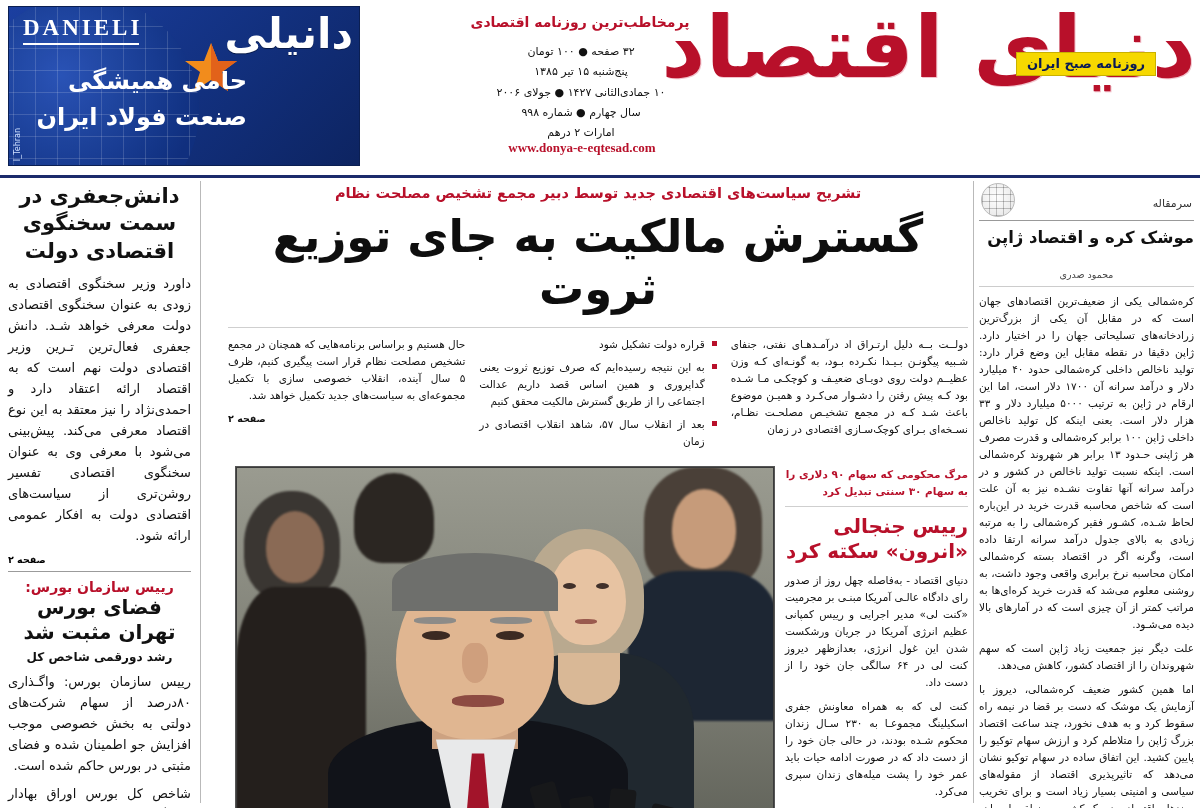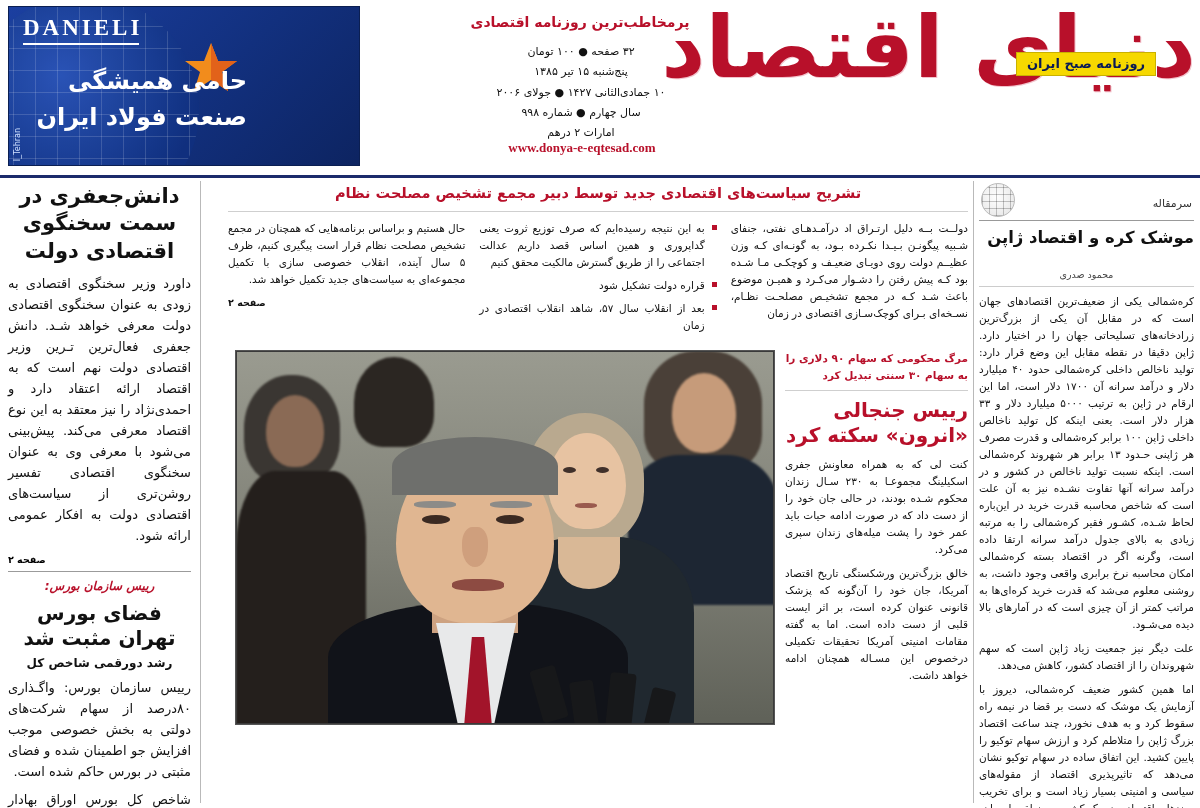--- a/index.html
+++ b/index.html
@@ -133,21 +133,21 @@
   .enron-head { font-size:20px; font-weight:bold; line-height:1.25; color:#b8102a; padding:7px 0 8px; text-align:right; }
   .enron-body { font-size:10.5px; line-height:1.62; text-align:justify; color:#111; }
   .enron-body p { margin:0 0 7px; }
 
   
   .lc-title { text-align:center; font-size:21px; font-weight:bold; line-height:1.3; color:#111; padding:2px 0 8px; }
   .lc-body { font-size:13px; line-height:1.62; text-align:justify; color:#111; }
   .lc-body p { margin:0 0 7px; }
   .lc-page { text-align:left; font-size:9.5px; font-weight:bold; margin:2px 0 6px; }
   .lc-rule { height:1px; background:#9b9b9b; margin:6px 0 7px; }
-  .lc-sub { text-align:center; font-size:12px; font-weight:bold; color:#b8102a; margin-bottom:8px;font-style:italic; }
+  .lc-sub { text-align:center; font-size:14px; font-weight:bold; color:#b8102a; margin-bottom:0; }
   .lc-title2 { text-align:center; font-size:20px; font-weight:bold; line-height:1.28; color:#111; padding-bottom:4px; }
   .lc-dek { text-align:center; font-size:12px; font-weight:bold; color:#111; padding-bottom:7px; }
 
   
   .briefs { border-top:1px solid #9b9b9b; margin-top:4px; padding-top:5px; }
   .brief { display:flex; direction:rtl; gap:6px; align-items:flex-start; padding:5px 0; border-bottom:1px dotted #bdbdbd; }
   .brief-num {
     flex:0 0 14px; height:14px; border-radius:50%; background:#b8102a; color:#fff;
     font-size:8.5px; line-height:14px; text-align:center; margin-top:2px;
   }
@@ -170,20 +170,21 @@
   <div class="masthead">
 
     <div class="ad-box">
       <div class="ad-globe"></div>
       <div class="ad-logo-word">DANIELI</div>
       <div class="ad-logo-rule"></div>
       <svg class="ad-star" viewBox="0 0 60 56">
         <polygon points="30,2 37,20 56,20 41,31 47,50 30,39 13,50 19,31 4,20 23,20" fill="#f28c1c"></polygon>
         <polygon points="30,2 37,20 56,20 41,31 47,50 30,39" fill="#e2621a"></polygon>
       </svg>
+      <div class="ad-fa-big">دانیلی</div>
       <div class="ad-fa-l2">حامی همیشگی</div>
       <div class="ad-fa-l3">صنعت فولاد ایران</div>
       <div class="ad-vert">I_Tehran</div>
     </div>
 
     <div class="hdr-slogan">پرمخاطب‌ترین روزنامه اقتصادی</div>
     <div class="hdr-issue">
       <div>۳۲ صفحه ● ۱۰۰ تومان</div>
       <div>پنج‌شنبه ۱۵ تیر ۱۳۸۵</div>
       <div>۱۰ جمادی‌الثانی ۱۴۲۷ ● جولای ۲۰۰۶</div>
@@ -213,42 +214,44 @@
       <div class="edi-body">
         <p>کره‌شمالی یکی از ضعیف‌ترین اقتصادهای جهان است که در مقابل آن یکی از بزرگ‌ترین زرادخانه‌های تسلیحاتی جهان را در اختیار دارد. ژاپن دقیقا در نقطه مقابل این وضع قرار دارد: تولید ناخالص داخلی کره‌شمالی حدود ۴۰ میلیارد دلار و درآمد سرانه آن ۱۷۰۰ دلار است، اما این ارقام در ژاپن به ترتیب ۵۰۰۰ میلیارد دلار و ۳۳ هزار دلار است. یعنی اینکه کل تولید ناخالص داخلی ژاپن ۱۰۰ برابر کره‌شمالی و قدرت مصرف هر ژاپنی حـدود ۱۳ برابر هر شهروند کره‌شمالی است. اینکه نسبت تولید ناخالص در کشور و در درآمد سرانه آنها تفاوت نشـده نیز به آن علت است که شاخص محاسبه قدرت خرید در این‌باره لحاظ شـده، کشـور فقیر کره‌شمالی را به مرتبه زیادی به بالای جدول درآمد سرانه ارتقا داده است، وگرنه اگر در اقتصاد بسته کره‌شمالی امکان محاسبه نرخ برابری واقعی وجود داشت، به روشنی معلوم می‌شد که قدرت خرید کره‌ای‌ها به مراتب کمتر از آن چیزی است که در آمارهای بالا دیده می‌شـود.</p>
         <p>علت دیگر نیز جمعیت زیاد ژاپن است که سهم شهروندان را از اقتصاد کشور، کاهش می‌دهد.</p>
         <p>اما همین کشور ضعیف کره‌شمالی، دیروز با آزمایش یک موشک که دست بر قضا در نیمه راه سقوط کرد و به هدف نخورد، چند ساعت اقتصاد بزرگ ژاپن را متلاطم کرد و ارزش سهام توکیو را پایین کشید. این اتفاق ساده در سهام توکیو نشان می‌دهد که تاثیرپذیری اقتصاد از مقوله‌های سیاسی و امنیتی بسیار زیاد است و برای تخریب روندهای اقتصادی در یک کشور و منطقه یا جهان، لزوما نیروی زیادی لازم نیست.</p>
       </div>
 
     </div>
 
     <div class="col col-mid">
       <div class="kicker">تشریح سیاست‌های اقتصادی جدید توسط دبیر مجمع تشخیص مصلحت نظام</div>
+      <div class="headline">گسترش مالکیت به جای توزیع ثروت</div>
 
       <div class="lead-row">
         <div class="lead-col">
           <p>دولــت بــه دلیل ارتـراق اد درآمـدهـای نفتی، جنفای شـبیه پیگونـن بـیـدا نکـرده بـود، به گونـه‌ای کـه وزن عظیــم دولت روی دویـای ضعیـف و کوچکـی مـا شـده بود کـه پیش رفتن را دشـوار می‌کـرد و همیـن موضوع باعث شـد کـه در مجمع تشخیـص مصلحـت نظـام، نسـخه‌ای بـرای کوچک‌سـازی اقتصادی در زمان</p>
         </div>
         <div class="lead-col">
+          <div class="bullet">قراره دولت تشکیل شود</div>
           <div class="bullet">به این نتیجه رسیده‌ایم که صرف توزیع ثروت یعنی گدا‌پروری و همین اساس قصد داریم عدالت اجتماعی را از طریق گسترش مالکیت محقق کنیم</div>
-          <div class="bullet">قراره دولت تشکیل شود</div>
           <div class="bullet">بعد از انقلاب سال ۵۷، شاهد انقلاب اقتصادی در زمان</div>
         </div>
         <div class="lead-col">
           <p>حال هستیم و براساس برنامه‌هایی که همچنان در مجمع تشخیص مصلحت نظام قرار است پیگیری کنیم، ظرف ۵ سال آینده، انقلاب خصوصی سازی با تکمیل مجموعه‌ای به سیاست‌های جدید تکمیل خواهد شد.</p>
           <p style="text-align:left;font-weight:bold;font-size:9.5px">صفحه ۲</p>
         </div>
       </div>
 
       <div class="mid-lower">
 
         <div class="enron-col">
           <div class="enron-top">مرگ محکومی که سهام ۹۰ دلاری را به سهام ۳۰ سنتی تبدیل کرد</div>
           <div class="enron-head">رییس جنجالی «انرون» سکته کرد</div>
           <div class="enron-body">
+            <p>دنیای اقتصاد - به‌فاصله چهل روز از صدور رای دادگاه عالـی آمریکا مبنـی بر مجرمیت «کنت لی» مدیر اجرایی و رییس کمپانی عظیم انرژی آمریکا در جریان ورشکست شدن این غول انرژی، بعدازظهر دیروز کنت لی در ۶۴ سالگی جان خود را از دست داد.</p>
             <p>کنت لی که به همراه معاونش جفری اسکیلینگ مجموعـا به ۲۳۰ سـال زندان محکوم شـده بودند، در حالی جان خود را از دست داد که در صورت ادامه حیات باید عمر خود را پشت میله‌های زندان سپری می‌کرد.</p>
             <p>خالق بزرگ‌ترین ورشکستگی تاریخ اقتصاد آمریکا، جان خود را آن‌گونه که پزشک قانونی عنوان کرده است، بر اثر ایست قلبی از دست داده است. اما به گفته مقامات امنیتی آمریکا تحقیقات تکمیلی درخصوص این مسـاله همچنان ادامه خواهد داشت.</p>
           </div>
 
         </div>
 
         <div class="photo-wrap">
           <div class="photo">
             <div class="ph-bg"></div>
 

